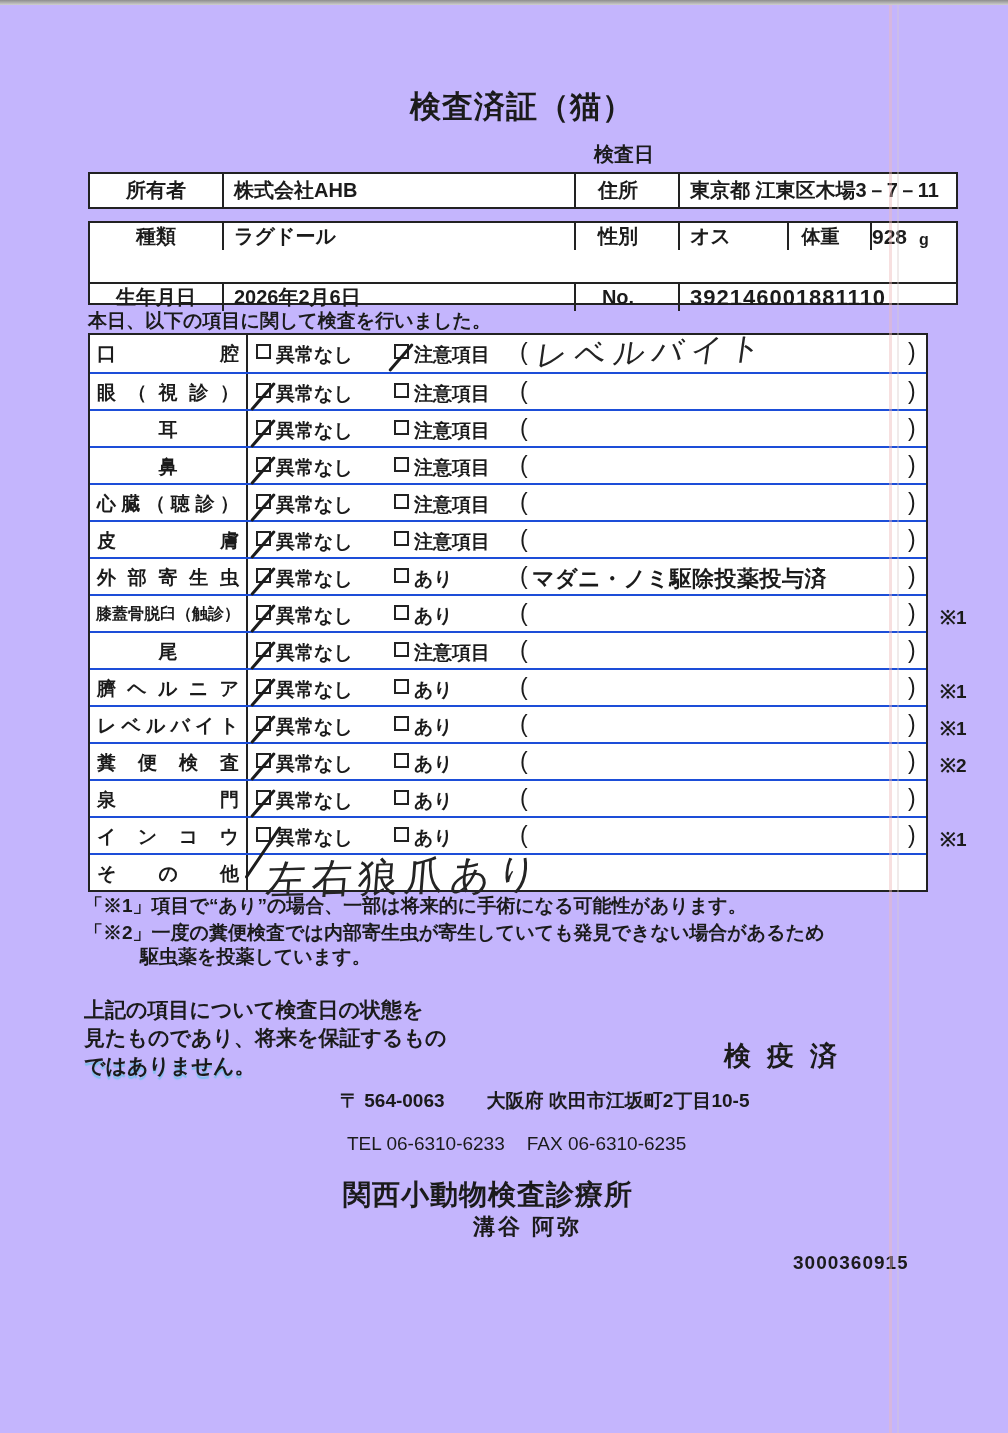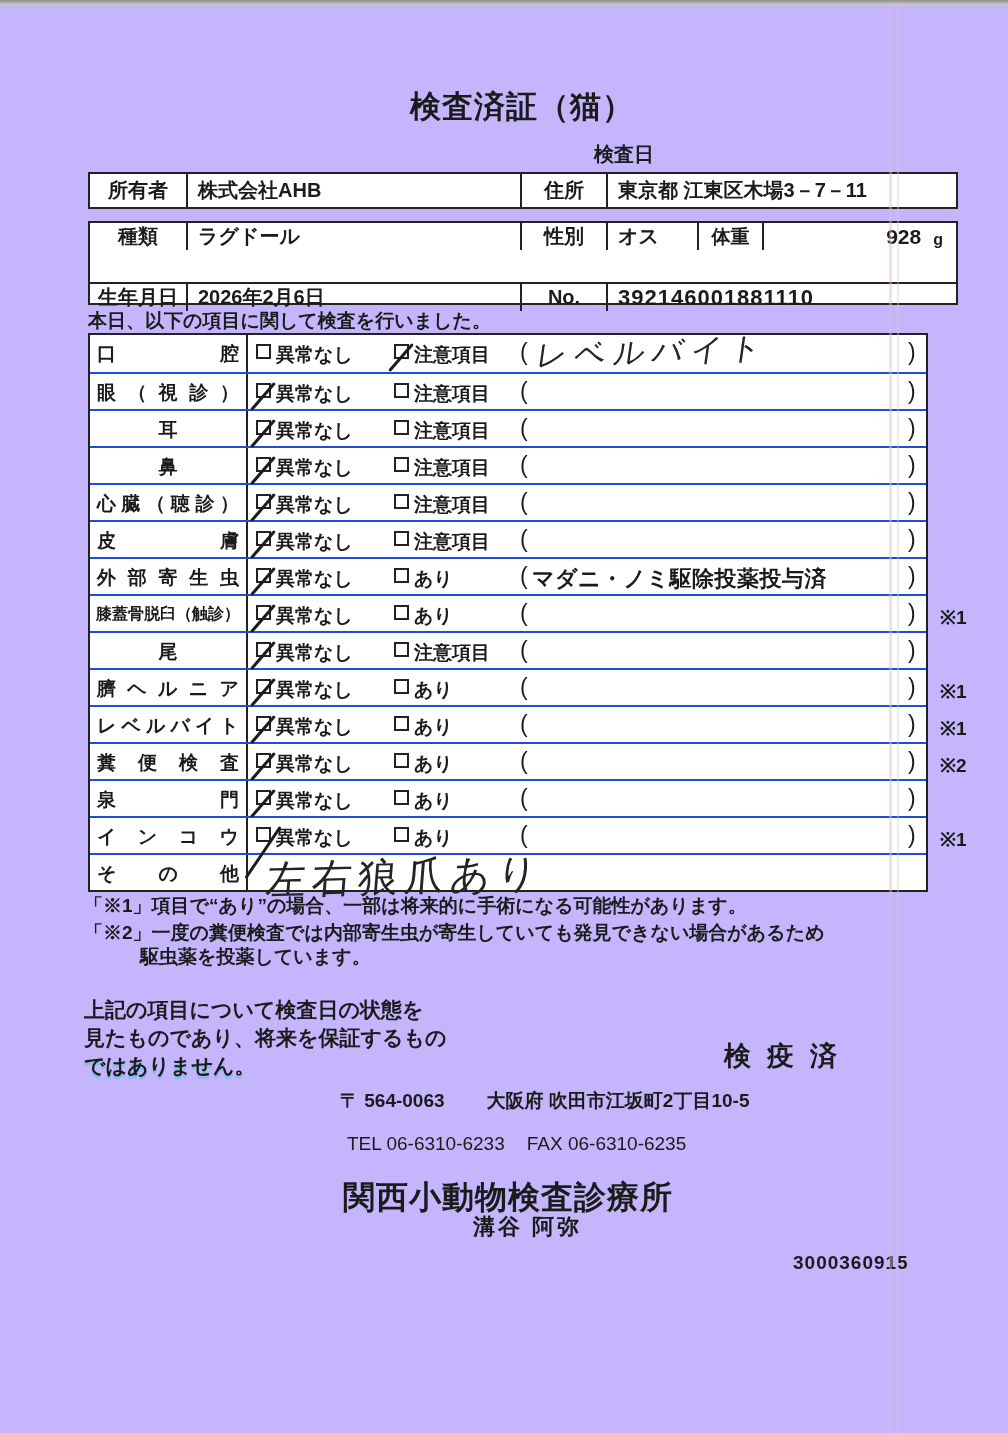--- a/index.html
+++ b/index.html
@@ -15,35 +15,35 @@
     background:rgba(215,203,203,.38);z-index:55;}
 
   .abs{position:absolute;}
   .title{left:410px;top:86px;font-size:31px;font-weight:bold;letter-spacing:1px;}
 
   .insp-label{left:594px;top:141px;font-size:20px;}
   .insp-value{top:141px;left:700px;width:258px;text-align:right;font-size:20px;}
 
   
   .tbl{border:2px solid #222;display:flex;box-sizing:border-box;background:#fff;}
-  .cell{box-sizing:border-box;display:flex;align-items:center;font-size:20px;}
+  .cell{box-sizing:border-box;display:flex;align-items:center;font-size:20px;margin-left:18px;}
   .cell.lbl{justify-content:center;}
   .cell.val{padding-left:10px;}
   .bl{border-left:2px solid #222;}
   .owner-tbl{left:88px;top:172px;width:870px;height:37px;}
   .pet-tbl{left:88px;top:221px;width:870px;height:84px;flex-direction:column;gap:32px;}
   .pet-row{display:flex;flex:1;}
   .pet-row + .pet-row{border-top:2px solid #222;}
   .w-label{width:96px;flex:0 0 96px;}
   .w-main{width:334px;flex:0 0 334px;}
   .w-mid{width:86px;flex:0 0 86px;}
   .w-sex{width:91px;flex:0 0 91px;}
   .w-wlab{width:65px;flex:0 0 65px;font-size:19px;}
   .w-rest{flex:1;}
-  .weight-cell{justify-content:flex-end;padding-right:13px;}
+  .weight-cell{padding-right:13px;}
   .weight-num{font-size:21px;}
   .weight-unit{font-size:16px;margin-left:12px;position:relative;top:3px;}
   .no-val{font-size:22px;letter-spacing:1px;}
 
   .intro{left:88px;top:308px;font-size:19px;}
 
   
   .cl-tbl{position:absolute;left:88px;top:333px;width:840px;border:2px solid #222;
     box-sizing:border-box;background:#fff;}
   .cl-row{position:relative;height:37px;box-sizing:border-box;}
@@ -84,21 +84,21 @@
 
   .disclaimer{left:84px;top:996px;font-size:21px;font-weight:bold;line-height:28px;}
   .disclaimer .cyan{text-shadow:0 3px 1px rgba(0,210,210,.35);}
 
   .stamp{left:724px;top:1038px;font-size:27px;letter-spacing:16px;}
 
   .addr-line{left:340px;top:1088px;font-size:19px;}
   .addr-line .gap{display:inline-block;width:42px;}
   .tel-line{left:347px;top:1133px;font-size:19px;font-weight:500;}
   .tel-line .gap{display:inline-block;width:22px;}
-  .clinic-name{left:343px;top:1176px;font-size:32px;letter-spacing:1px;}
+  .clinic-name{left:343px;top:1176px;font-size:28px;letter-spacing:1px;}
   .vet-name{left:473px;top:1212px;font-size:22px;letter-spacing:3px;}
   .serial{left:793px;top:1252px;font-size:19px;letter-spacing:1px;}
 </style>
 </head>
 <body>
 
 <div id="page">
 
   <div class="scan-top"></div>
   <div class="scan-line-a"></div>

